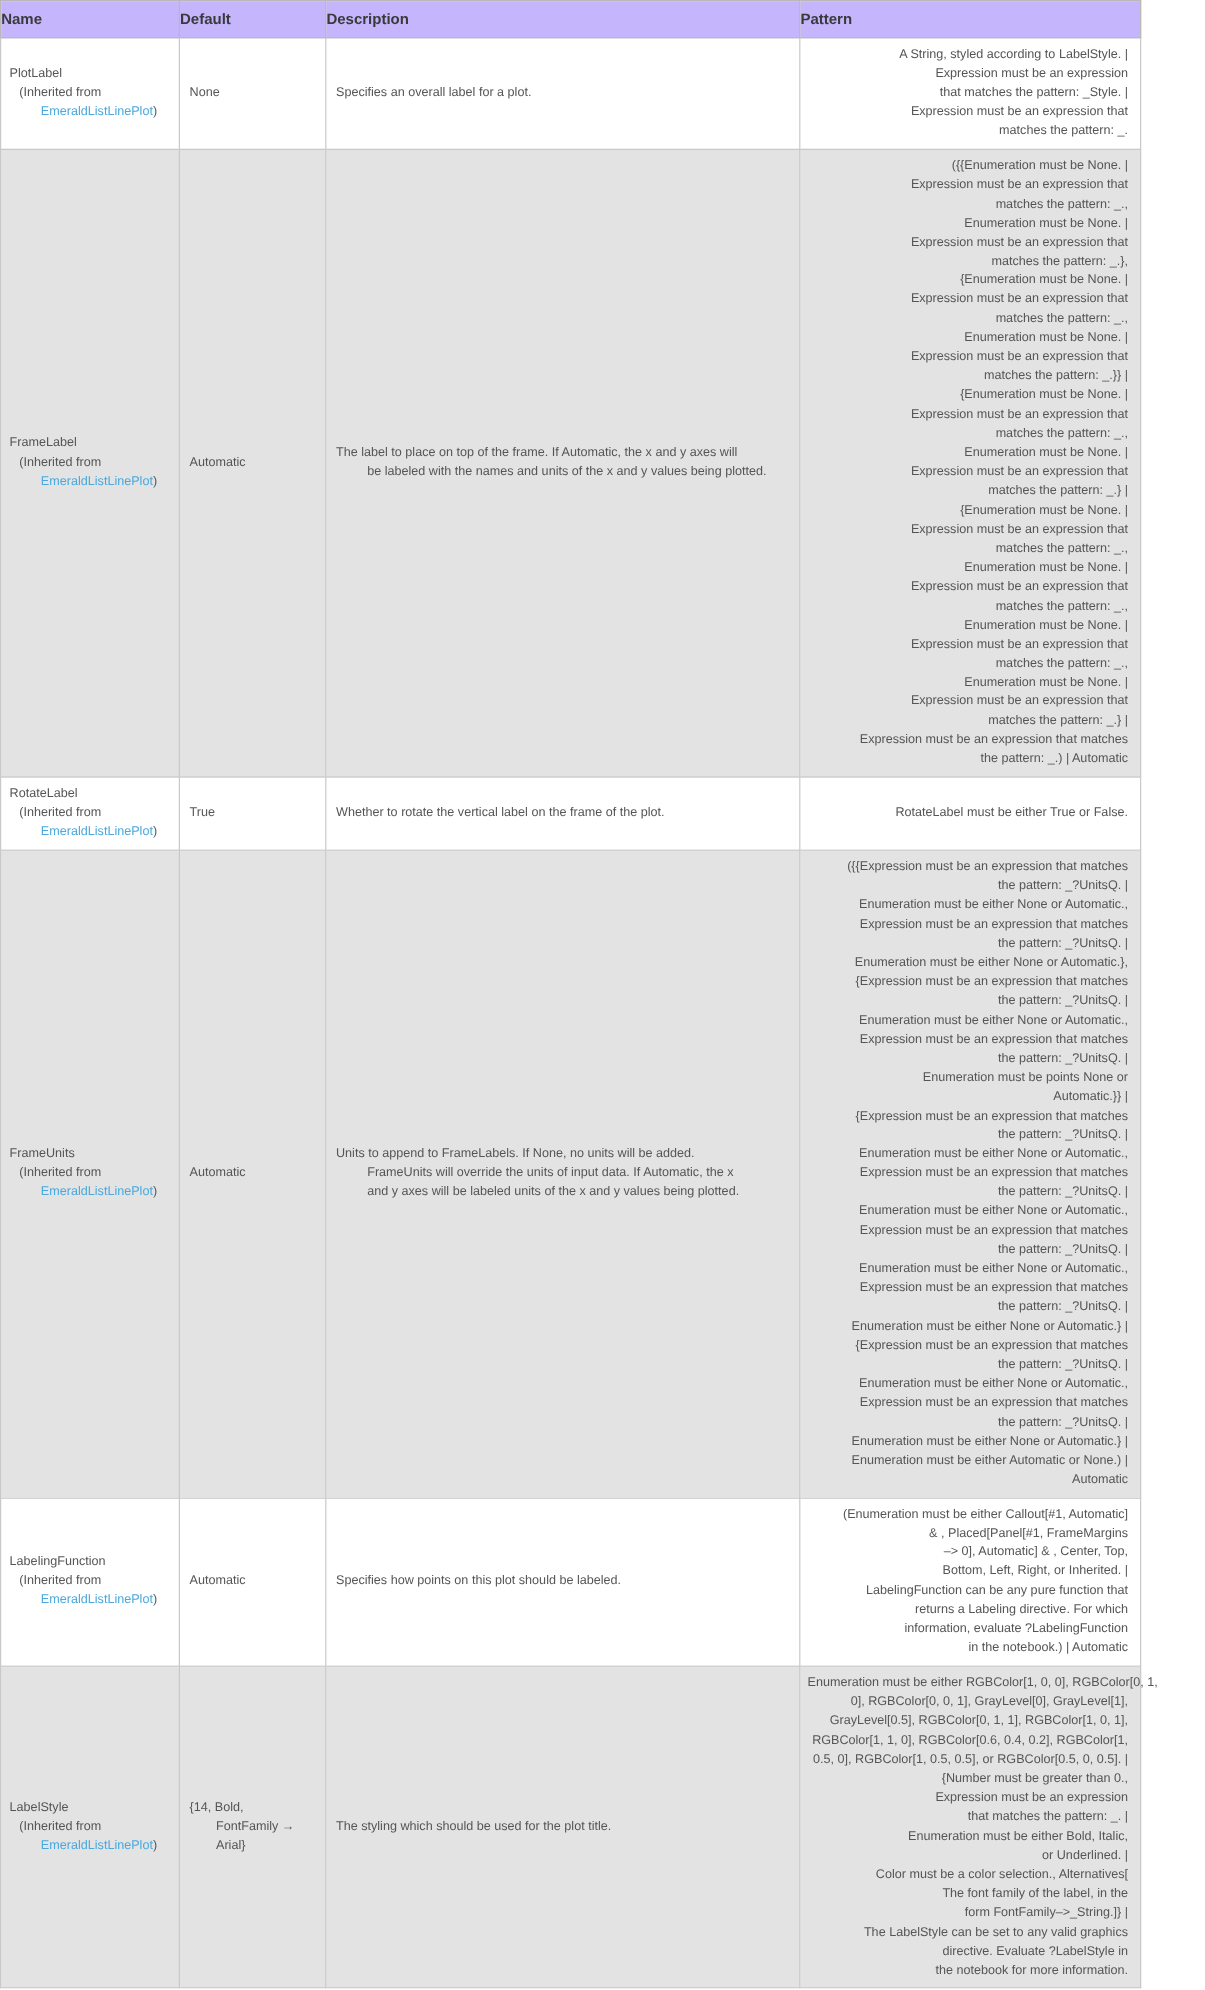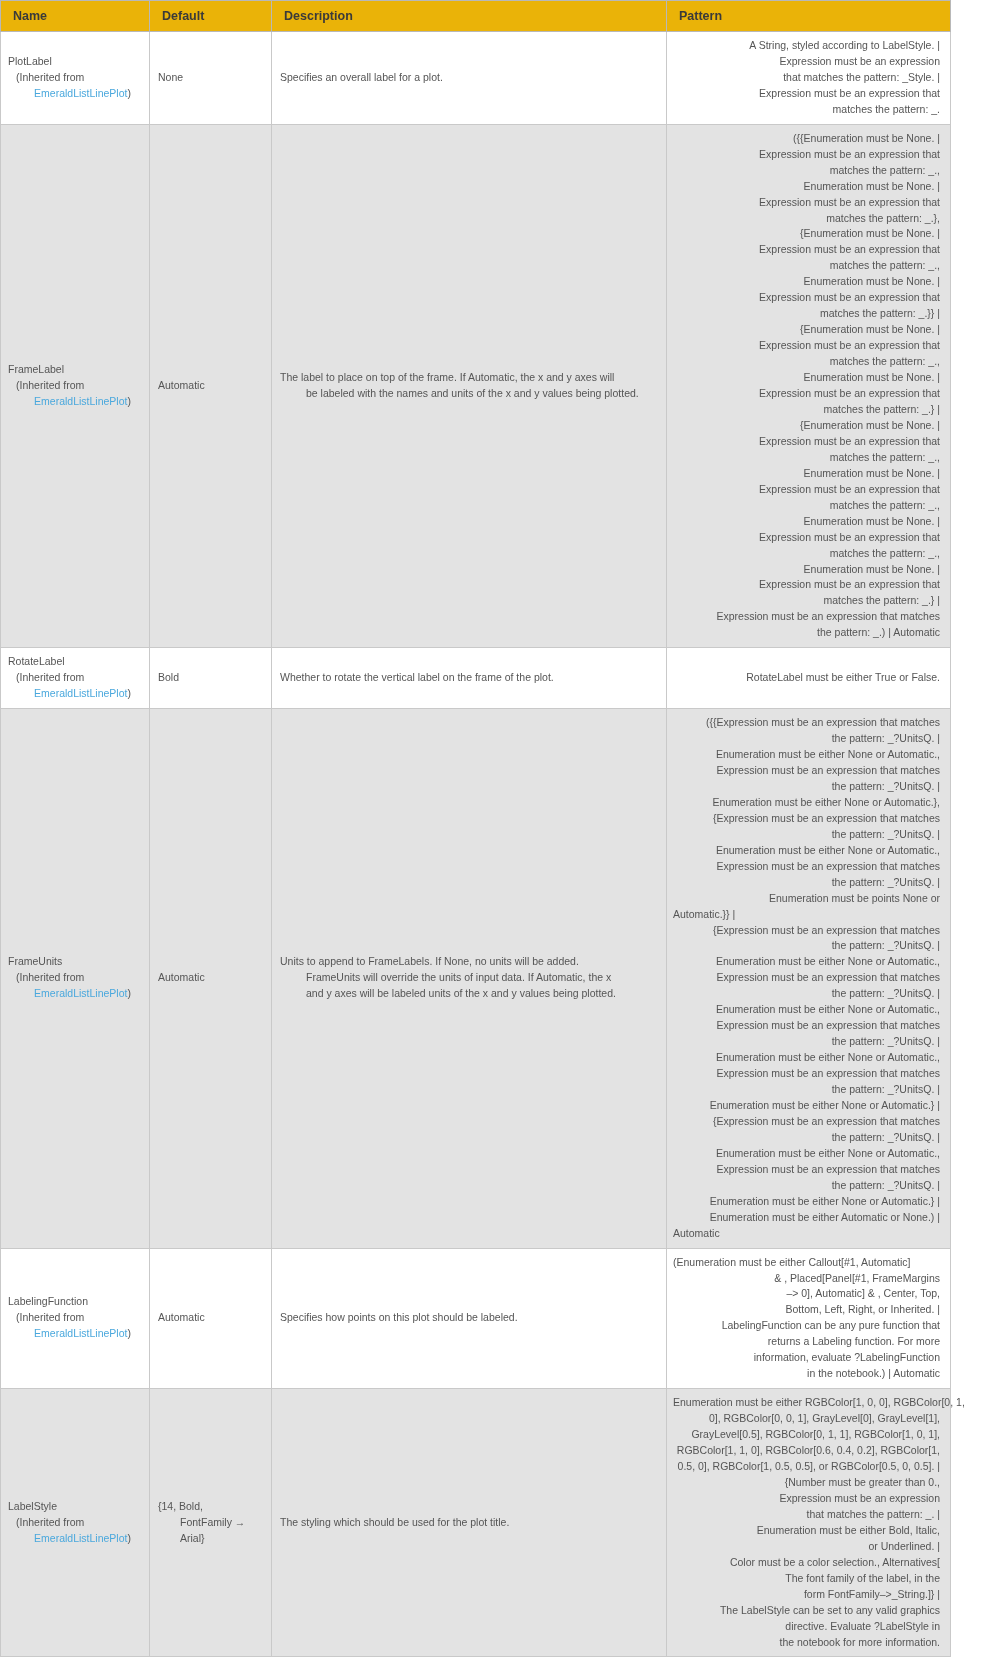--- a/index.html
+++ b/index.html
@@ -16,28 +16,28 @@
     border-collapse: collapse;
     table-layout: fixed;
     border: 1px solid #b8b8b8;
   }
   .options-table col.c-name    { width: 149px; }
   .options-table col.c-default { width: 122px; }
   .options-table col.c-desc    { width: 395px; }
   .options-table col.c-pattern { width: 284px; }
 
   thead th {
-    background: #eab308;
+    background: #c4b5fd;
     border: 1px solid #b8b8b8;
     text-align: left;
     vertical-align: middle;
     font-size: 12.5px;
     font-weight: bold;
     color: #3a3a3a;
-    padding: 7px 8px 8px 12px;
+    padding: 7px 8px 8px 0;
     height: 15px;
   }
   tbody td {
     border: 1px solid #c9c9c9;
     vertical-align: middle;
     font-size: 10.5px;
     color: #555555;
     padding: 6px 8px;
     line-height: 1.52;
   }
@@ -64,21 +64,21 @@
   .desc-line { display: block; }
   .desc-line.ind { padding-left: 26px; }
 
   td.pattern-cell {
     vertical-align: middle;
     text-align: right;
     padding-right: 10px;
     padding-left: 6px;
   }
   .pat-line { display: block; white-space: nowrap; }
-  .pat-line.L { text-align: left; }
+  .pat-line.L { text-align: right; }
 </style>
 </head>
 <body>
 
 <table class="options-table">
   <colgroup>
     <col class="c-name">
       <col class="c-default">
       <col class="c-desc">
       <col class="c-pattern">
@@ -160,21 +160,21 @@
           <span class="pat-line">the pattern: _.) | Automatic</span>
         </td>
       </tr>
       <tr class="plain">
         <td class="name-cell">
           <span class="opt-name">RotateLabel</span>
           <span class="inherit-line-1">(Inherited from</span>
           <span class="inherit-line-2"><a class="inherit-link">EmeraldListLinePlot</a><span>)</span></span>
         </td>
         <td class="default-cell">
-          <span class="default-l1">Bold</span>
+          <span class="default-l1">True</span>
         </td>
         <td class="desc-cell">
           <span class="desc-line">Whether to rotate the vertical label on the frame of the plot.</span>
         </td>
         <td class="pattern-cell">
           <span class="pat-line">RotateLabel must be either True or False.</span>
         </td>
       </tr>
       <tr class="shaded">
         <td class="name-cell">
@@ -237,21 +237,21 @@
         </td>
         <td class="desc-cell">
           <span class="desc-line">Specifies how points on this plot should be labeled.</span>
         </td>
         <td class="pattern-cell">
           <span class="pat-line L">(Enumeration must be either Callout[#1, Automatic]</span>
           <span class="pat-line">&amp; , Placed[Panel[#1, FrameMargins</span>
           <span class="pat-line">–&gt; 0], Automatic] &amp; , Center, Top,</span>
           <span class="pat-line">Bottom, Left, Right, or Inherited. |</span>
           <span class="pat-line">LabelingFunction can be any pure function that</span>
-          <span class="pat-line">returns a Labeling function. For more</span>
+          <span class="pat-line">returns a Labeling directive. For which</span>
           <span class="pat-line">information, evaluate ?LabelingFunction</span>
           <span class="pat-line">in the notebook.) | Automatic</span>
         </td>
       </tr>
       <tr class="shaded">
         <td class="name-cell">
           <span class="opt-name">LabelStyle</span>
           <span class="inherit-line-1">(Inherited from</span>
           <span class="inherit-line-2"><a class="inherit-link">EmeraldListLinePlot</a><span>)</span></span>
         </td>

